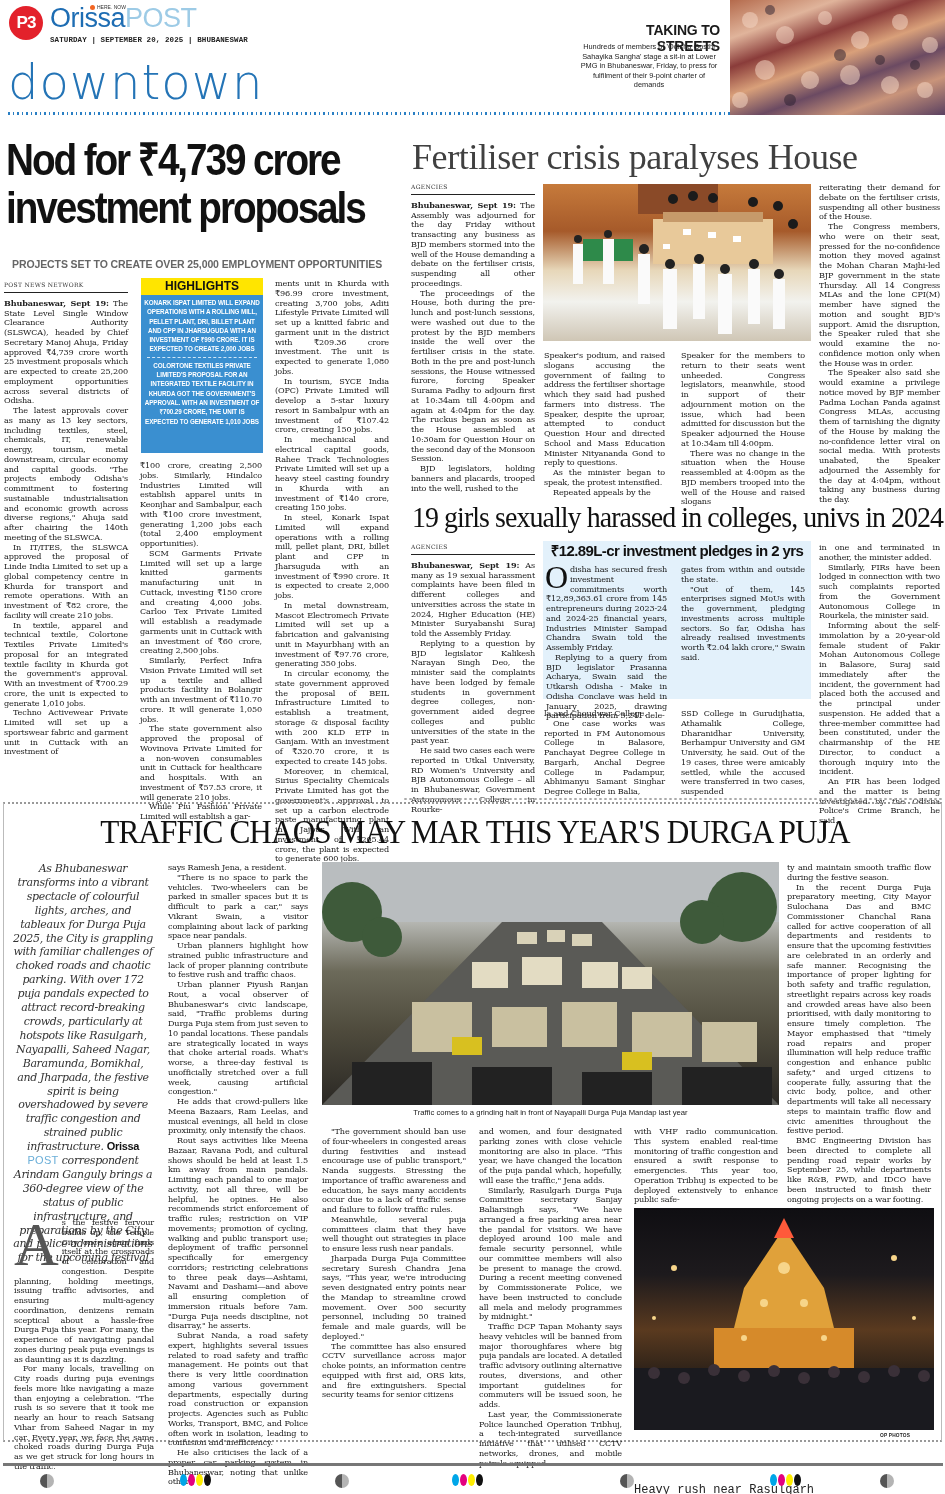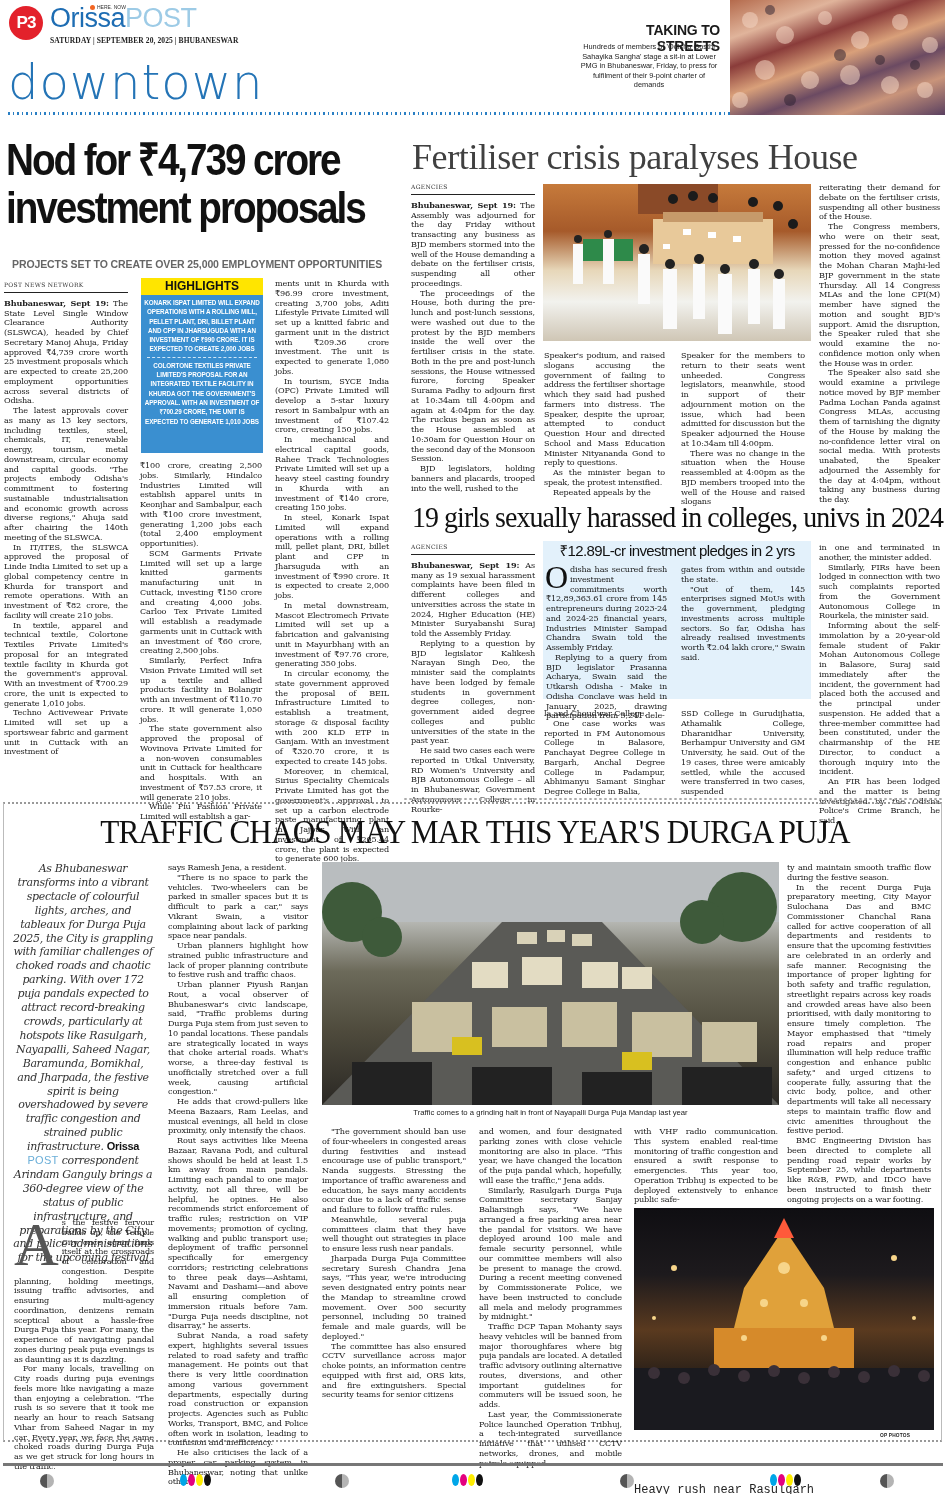--- a/index.html
+++ b/index.html
@@ -10,21 +10,21 @@
 .body-text p{text-indent:9px}
 .body-text p.noind{text-indent:0}
 .byline{font-family:"DejaVu Serif",serif;font-size:6px;letter-spacing:.3px;color:#333;border-bottom:1px solid #222;padding-bottom:2px;margin-bottom:6px}
 
 #p3{left:9px;top:6px;width:34px;height:34px;border-radius:50%;background:#e3212b;color:#fff;font-family:"Liberation Sans",sans-serif;font-weight:bold;font-size:17px;display:flex;align-items:center;justify-content:center;letter-spacing:-1px}
 #logo{left:50px;top:3px;font-family:"Liberation Sans",sans-serif;font-weight:normal;font-size:27px;letter-spacing:-.5px;line-height:30px}
 #logo .o{color:#1e6db3}
 #logo .p{color:#9dcbe6}
 #herenow{left:90px;top:4px;font-size:5px;font-family:"Liberation Sans",sans-serif;color:#333}
 #herenow .dot{display:inline-block;width:5px;height:5px;border-radius:50%;background:#f26522;margin-right:2px;vertical-align:middle}
-#dateline{left:50px;top:36px;font-family:Liberation Serif, serif;font-size:7.5px;font-weight:bold;letter-spacing:.1px;color:#222}
+#dateline{left:50px;top:36px;font-family:Liberation Mono, monospace;font-size:7.5px;font-weight:bold;letter-spacing:.1px;color:#222}
 #section{left:8px;top:52px;font-family:"DejaVu Sans",sans-serif;font-weight:200;font-size:48px;color:#2474b6;letter-spacing:1px;line-height:60px}
 #dashline{left:8px;top:112px;width:730px;height:3px;background:repeating-linear-gradient(90deg,#2a7fc4 0 2px,transparent 2px 5px,#2a7fc4 5px 6px,transparent 6px 9px)}
 #tts-title{left:596px;top:22px;width:124px;text-align:right;font-family:"Liberation Sans",sans-serif;font-weight:bold;font-size:14px;letter-spacing:-.2px}
 #tts-text{left:578px;top:42px;width:142px;text-align:center;font-family:"Liberation Sans",sans-serif;font-size:7.4px;line-height:9.6px;color:#222}
 #tts-photo{left:730px;top:0;width:215px;height:115px;background:linear-gradient(160deg,#b46a4c 0%,#e0b49b 20%,#8a3c3a 35%,#d9a07a 50%,#6b4a62 65%,#c9947a 80%,#5a4060 100%);overflow:hidden}
 
 #s1-head{left:6px;top:136px;width:395px;font-family:"Liberation Sans",sans-serif;font-weight:bold;font-size:45px;line-height:48px;letter-spacing:-2.4px;transform:scaleX(.86);transform-origin:left top;white-space:nowrap;color:#111}
 #s1-sub{left:12px;top:258px;font-family:"Liberation Sans",sans-serif;font-weight:bold;font-size:10.5px;color:#666;letter-spacing:-.1px;white-space:nowrap}
 #s1-c1{left:4px;top:280px;width:124px}
 #s1-c2{left:140px;top:461px;width:122px}
@@ -37,21 +37,21 @@
 #s2-head{left:412px;top:134px;width:530px;font-family:"Liberation Serif",serif;font-size:36px;line-height:46px;letter-spacing:-.4px;white-space:nowrap;color:#404040}
 #s2-c1{left:411px;top:182px;width:124px}
 #s2-photo{left:543px;top:184px;width:268px;height:157px;overflow:hidden;background:linear-gradient(180deg,#c67a3b 0%,#a65a2a 30%,#e7d7b9 55%,#f2f2ee 75%,#cfc6b5 100%)}
 #s2-c2{left:544px;top:351px;width:121px}
 #s2-c3{left:681px;top:351px;width:124px}
 #s2-c4{left:819px;top:183px;width:121px}
 
 #s3-head{left:412px;top:499px;width:530px;font-family:"Liberation Serif",serif;font-size:30px;line-height:36px;letter-spacing:-1px;white-space:nowrap;color:#111;transform:scaleX(.93);transform-origin:left top}
 #s3-c1{left:411px;top:542px;width:124px}
 #s3-box{left:543px;top:541px;width:268px;height:158px;background:#e3f1fb}
-#s3-box-head{position:absolute;left:0;top:0;width:100%;text-align:center;font-family:"Liberation Sans",sans-serif;font-weight:normal;font-size:15px;letter-spacing:-.6px;color:#111;line-height:20px}
+#s3-box-head{position:absolute;left:0;top:0;width:100%;text-align:center;font-family:"Liberation Sans",sans-serif;font-weight:bold;font-size:15px;letter-spacing:-.6px;color:#111;line-height:20px}
 #s3-bc1{position:absolute;left:3px;top:24px;width:121px}
 #s3-bc2{position:absolute;left:138px;top:24px;width:124px}
 #s3-c2{left:544px;top:709px;width:121px}
 #s3-c3{left:681px;top:709px;width:124px}
 #s3-c4{left:819px;top:543px;width:121px}
 .dropcap{float:left;font-family:"Liberation Serif",serif;font-size:32px;line-height:24px;margin:0 2px 0 -1px;color:#111}
 .dropcap-big{float:left;font-family:"Liberation Serif",serif;font-size:62px;line-height:46px;margin:3px 3px 0 0;color:#555}
 
 #dots-div{left:403px;top:797px;width:540px;height:4px;background:radial-gradient(circle,#aaa 1px,transparent 1.4px) 0 0/5px 4px}
 

